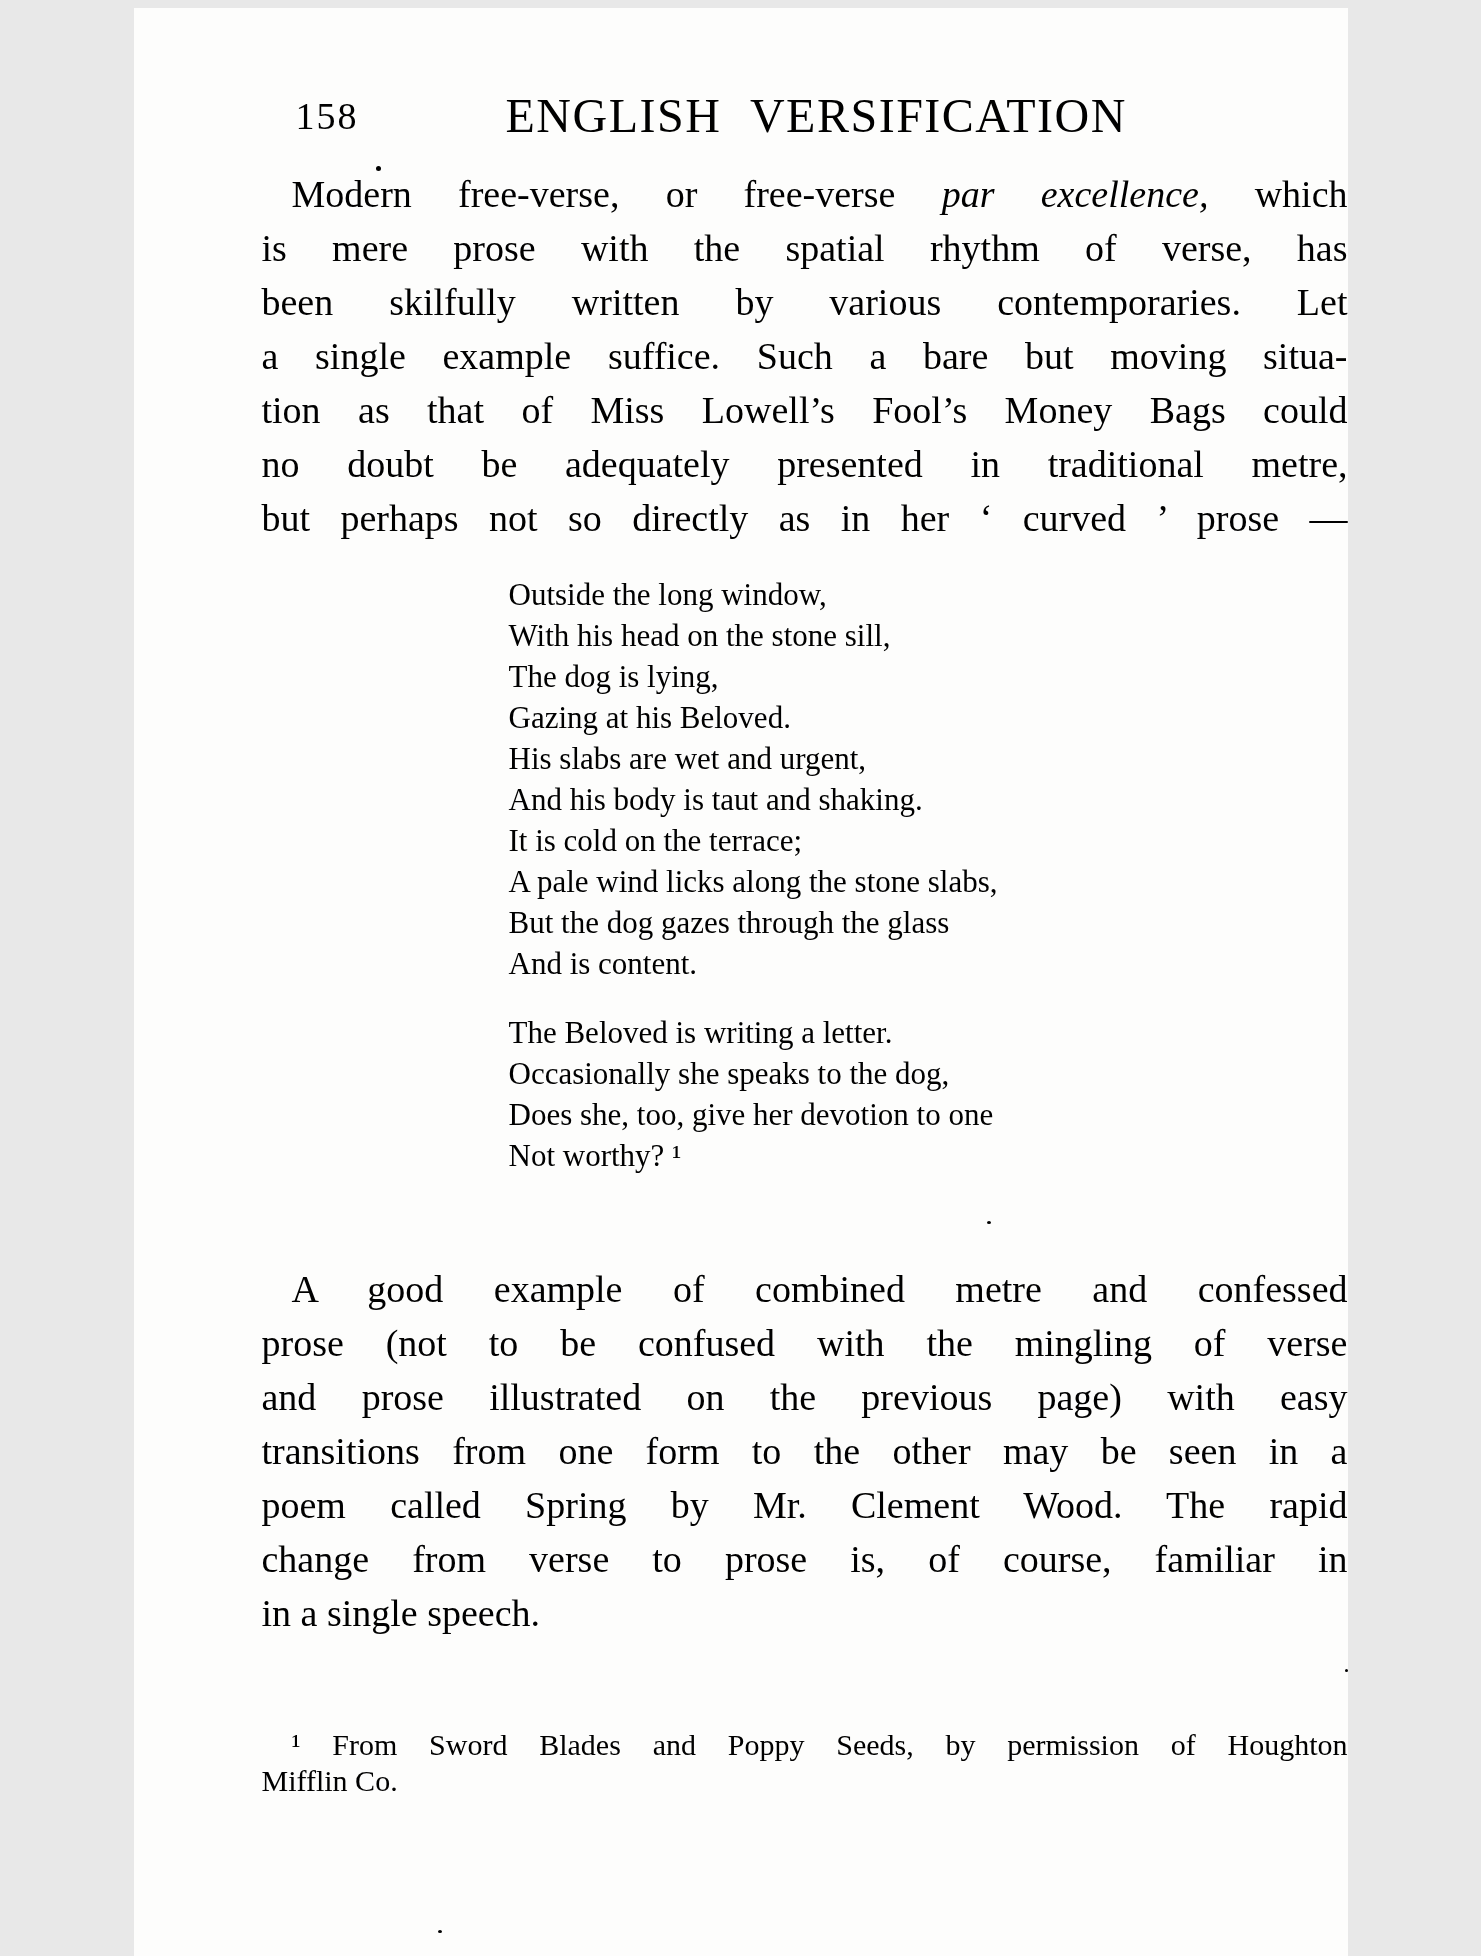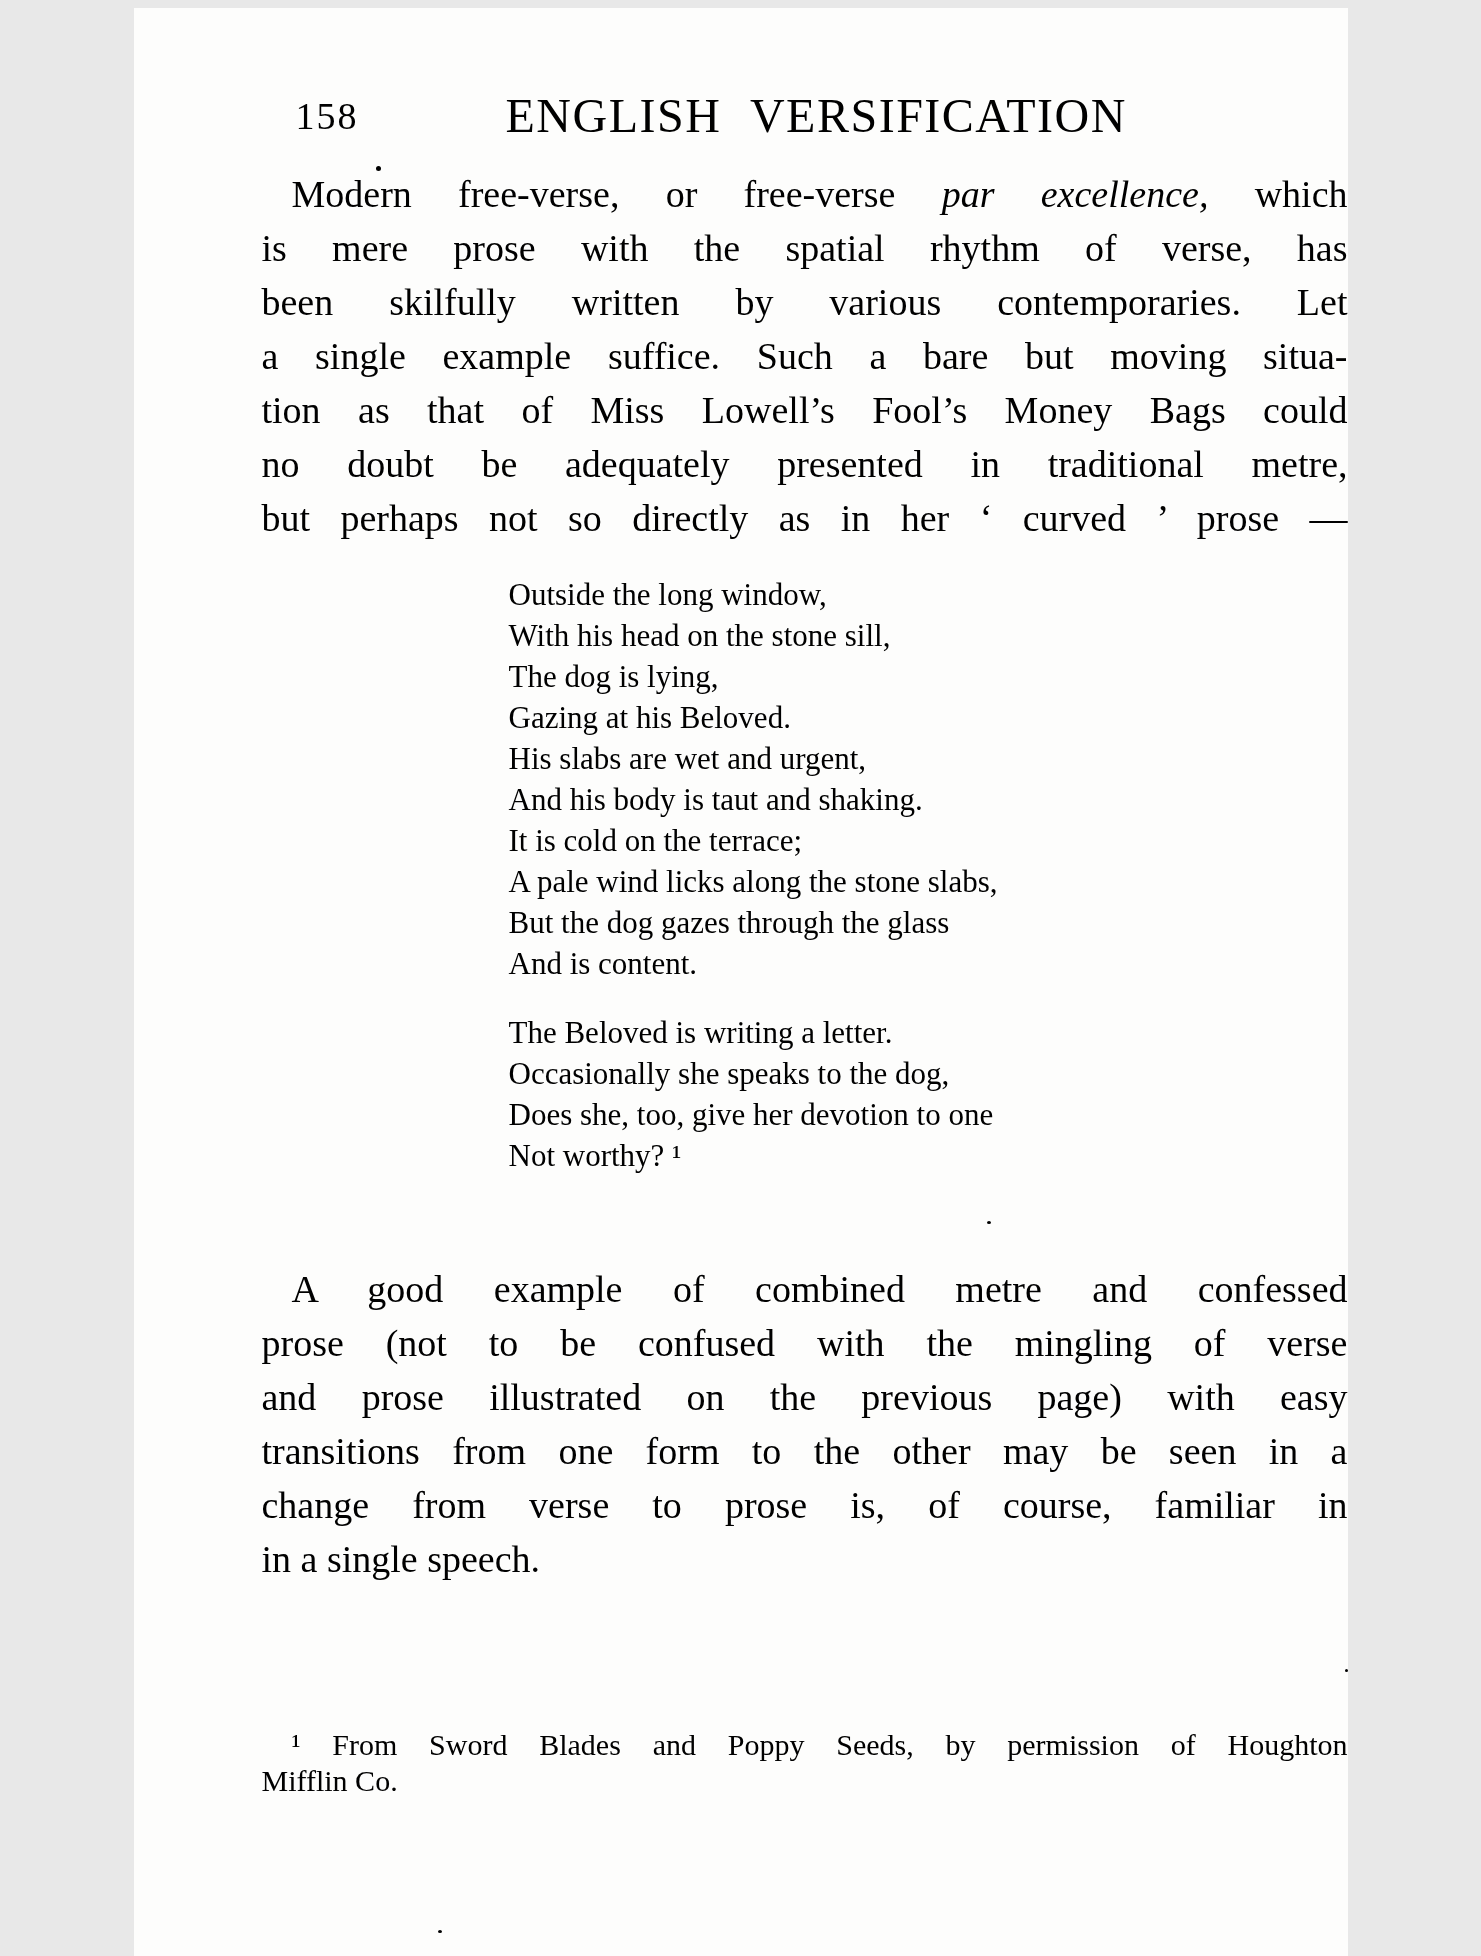--- a/index.html
+++ b/index.html
@@ -112,20 +112,21 @@
       <div class="pline">Does she, too, give her devotion to one</div>
       <div class="pline">Not worthy? ¹</div>
     </div>
   </div>
 
   <div class="para para2">
     <div class="bline indent">A good example of combined metre and confessed</div>
     <div class="bline">prose (not to be confused with the mingling of verse</div>
     <div class="bline">and prose illustrated on the previous page) with easy</div>
     <div class="bline">transitions from one form to the other may be seen in a</div>
+    <div class="bline">poem called Spring by Mr. Clement Wood.  The rapid</div>
     <div class="bline">change from verse to prose is, of course, familiar in</div>
     <div class="bline last">in a single speech.</div>
   </div>
 
   <div class="footnote">
     <div class="fline indent">¹ From Sword Blades and Poppy Seeds, by permission of Houghton</div>
     <div class="fline last">Mifflin Co.</div>
   </div>
 
   <div class="scan-bar"></div>

